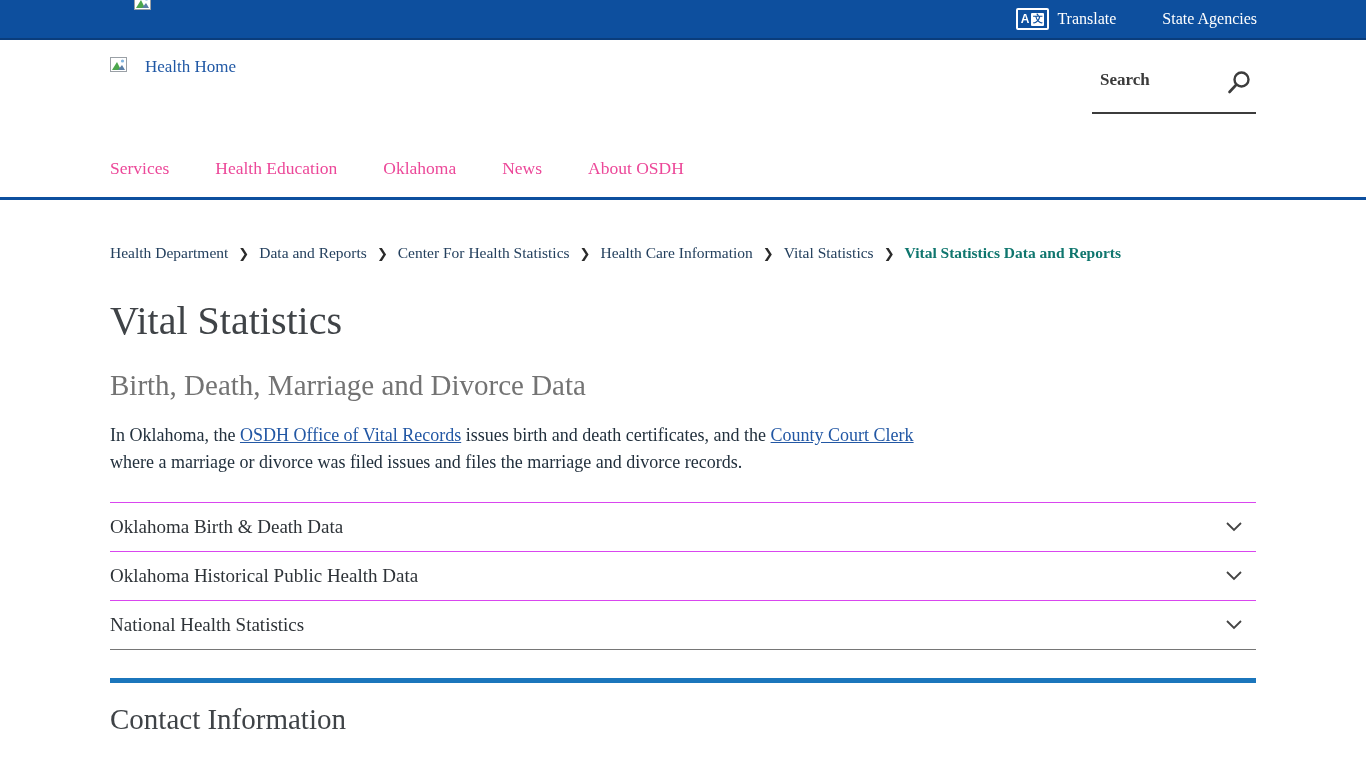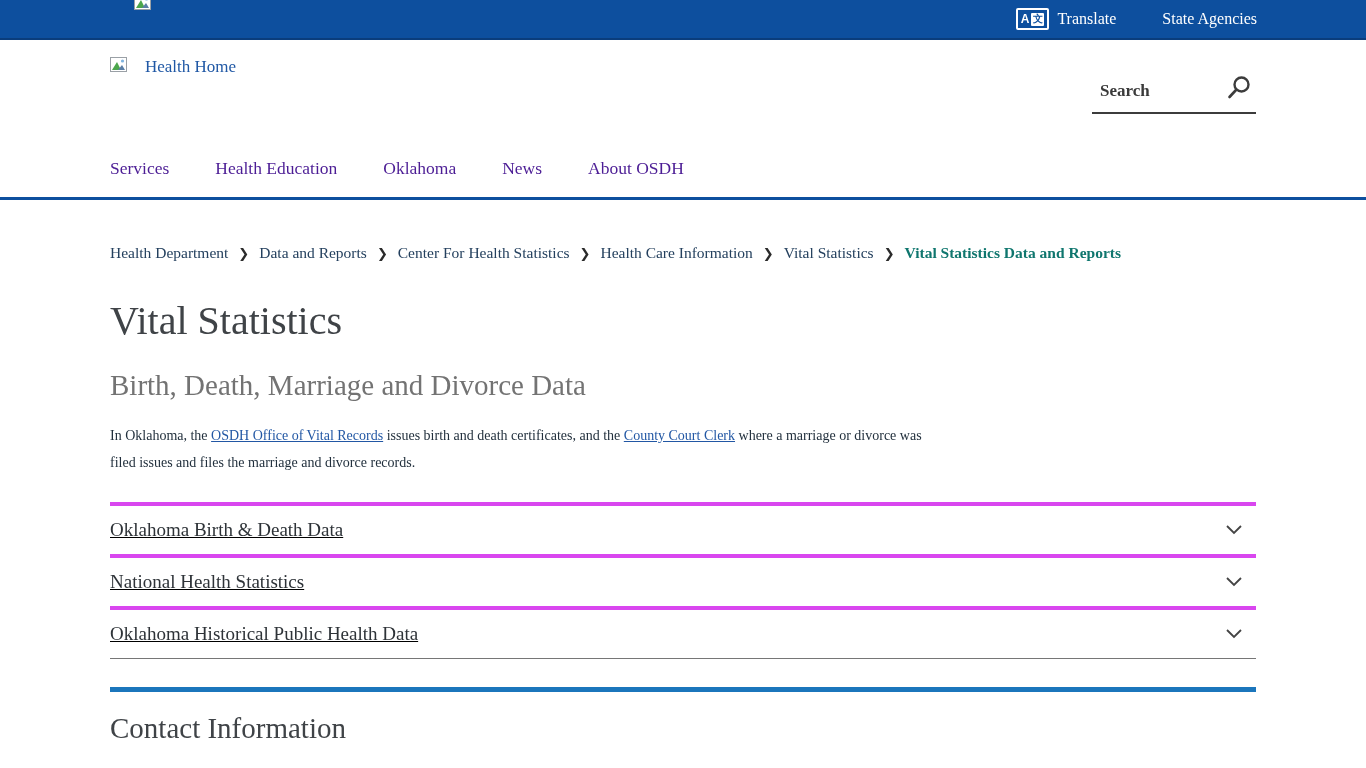--- a/index.html
+++ b/index.html
@@ -107,21 +107,21 @@
     cursor: pointer;
   }
   .search-wrap {
     position: absolute;
     right: 110px;
     top: 30px;
     width: 164px;
     height: 42px;
     border-bottom: 2px solid #3c3c3c;
     display: flex;
-    align-items: center;
+    align-items: flex-start;
     justify-content: space-between;
   }
   .search-input {
     border: none;
     outline: none;
     width: 110px;
     font-family: "Liberation Serif", serif;
     font-size: 17px;
     font-weight: bold;
     color: #3a3a3a;
@@ -137,21 +137,21 @@
   }
   .main-nav {
     position: absolute;
     left: 110px;
     top: 118px;
     display: flex;
     gap: 46px;
   }
   .nav-item {
     font-size: 17.5px;
-    color: #4c1d95;
+    color: #ec4899;
     text-decoration: none;
     cursor: pointer;
   }
   
   .content {
     position: absolute;
     top: 200px; left: 110px;
     width: 1146px;
   }
   .breadcrumb {
@@ -188,43 +188,42 @@
   .page-subtitle {
     margin: 24px 0 0 0;
     font-size: 29px;
     font-weight: normal;
     color: #737373;
     line-height: 34px;
   }
   .intro {
     margin: 20px 0 0 0;
     width: 830px;
-    font-size: 14px;
+    font-size: 18px;
     line-height: 27px;
     color: #22303d;
   }
   .intro a {
     color: #2257a4;
     text-decoration: underline;
     cursor: pointer;
   }
   
   .accordion {
     margin-top: 26px;
     border-bottom: 1px solid #767676;
   }
   .acc-item {
-    border-top: 4px solid #d946ef;
+    border-top: 1px solid #d946ef;
     height: 48px;
     display: flex;
     align-items: center;
     justify-content: space-between;
     cursor: pointer;
     padding: 0 14px 0 0;
-    text-decoration: underline;
   }
   .acc-label {
     font-size: 19px;
     color: #2e3338;
   }
   .blue-rule {
     margin-top: 28px;
     height: 5px;
     background: #1b76bc;
   }
@@ -321,33 +320,33 @@
   <div class="accordion">
     <div class="acc-item">
       <span class="acc-label">Oklahoma Birth &amp; Death Data</span>
       <span>
         <svg width="16" height="10" viewBox="0 0 16 10">
             <polyline points="1,1 8,8 15,1" fill="none" stroke="#444" stroke-width="1.8"></polyline>
           </svg>
       </span>
     </div>
     <div class="acc-item">
+      <span class="acc-label">Oklahoma Historical Public Health Data</span>
+      <span>
+        <svg width="16" height="10" viewBox="0 0 16 10">
+            <polyline points="1,1 8,8 15,1" fill="none" stroke="#444" stroke-width="1.8"></polyline>
+          </svg>
+      </span>
+    </div>
+    <div class="acc-item">
       <span class="acc-label">National Health Statistics</span>
       <span>
         <svg width="16" height="10" viewBox="0 0 16 10">
             <polyline points="1,1 8,8 15,1" fill="none" stroke="#444" stroke-width="1.8"></polyline>
           </svg>
       </span>
     </div>
-    <div class="acc-item">
-      <span class="acc-label">Oklahoma Historical Public Health Data</span>
-      <span>
-        <svg width="16" height="10" viewBox="0 0 16 10">
-            <polyline points="1,1 8,8 15,1" fill="none" stroke="#444" stroke-width="1.8"></polyline>
-          </svg>
-      </span>
-    </div>
   </div>
 
   <div class="blue-rule"></div>
 
   <h2 class="section-heading">Contact Information</h2>
 </div>
 
 </body></html>

